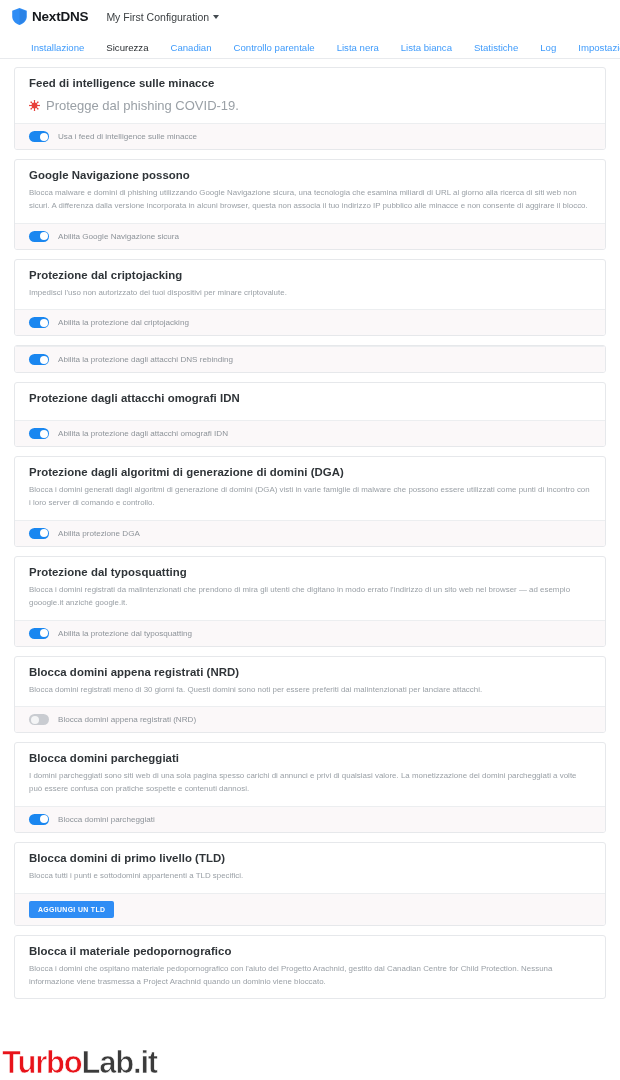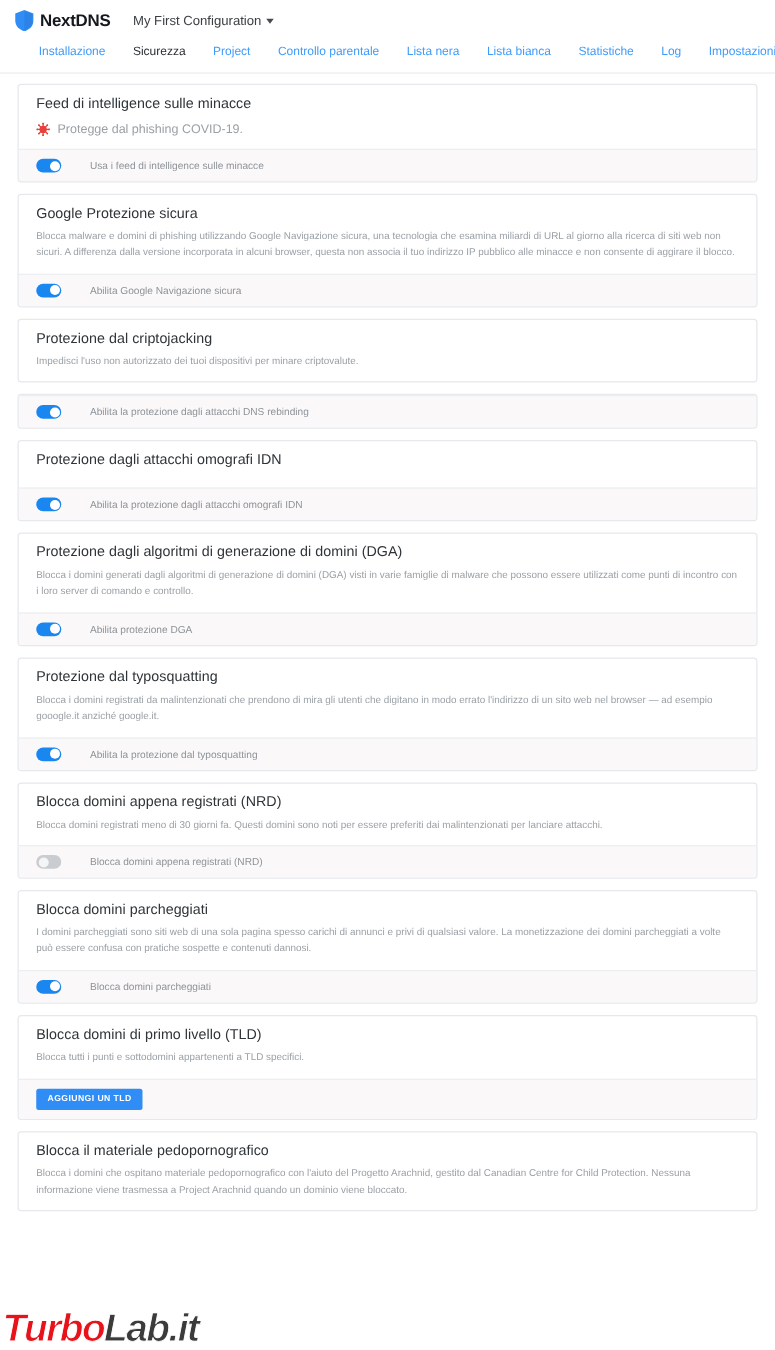--- a/index.html
+++ b/index.html
@@ -41,22 +41,23 @@
     width: 0; height: 0;
     border-left: 3.2px solid transparent;
     border-right: 3.2px solid transparent;
     border-top: 4px solid #444a50;
     display: inline-block;
   }
 
   
   .tabs {
     display: flex;
+    align-items: flex-end;
     gap: 0;
-    padding: 0 0 16px 20px;
+    padding: 0 0 4px 20px;
     height: 26px;
     border-bottom: 1px solid #e8eaed;
     background: #fff;
   }
   .tab {
     font-size: 9.6px;
     color: #3f9bfb;
     padding: 0 11px 5px 11px;
     cursor: pointer;
     white-space: nowrap;
@@ -75,47 +76,47 @@
     background: #ffffff;
     border: 1px solid #e6e8eb;
     border-radius: 3px;
     margin-bottom: 9px;
     overflow: hidden;
   }
   .card-body { padding: 9px 14px 10px 14px; }
   .card-title {
     font-size: 11.4px;
     color: #2f3438;
-    font-weight: normal;
+    font-weight: bold;
     margin-bottom: 6px;
     letter-spacing: 0.05px;
   }
   .card-desc {
     font-size: 7.9px;
     color: #9aa0a6;
     line-height: 1.62;
     letter-spacing: 0.02px;
   }
   .note {
     display: flex;
     align-items: center;
     gap: 6px;
     margin-top: 9px;
-    font-size: 10px;
+    font-size: 13px;
     color: #9aa0a6;
   }
   .virus-icon { width: 11px; height: 11px; flex: 0 0 11px; display:block; }
 
   .card-footer {
     border-top: 1px solid #eceef0;
     background: #fbf8f9;
     padding: 7px 14px;
     display: flex;
     align-items: center;
-    gap: 23px;
+    gap: 9px;
     min-height: 26px;
   }
   .toggle {
     width: 20px;
     height: 11px;
     border-radius: 6px;
     background: #1a87f0;
     position: relative;
     flex: 0 0 20px;
     cursor: pointer;
@@ -148,21 +149,20 @@
     font-family: "Liberation Sans", sans-serif;
   }
 
   
   .watermark {
     position: absolute;
     left: 2px;
     bottom: 2px;
     font-size: 31px;
     font-weight: bold;
-    font-style: italic;
     font-family: "Liberation Sans", sans-serif;
     letter-spacing: -1.2px;
     line-height: 1;
     pointer-events: none;
     white-space: nowrap;
   }
   .wm-turbo { color: #e8131a; -webkit-text-stroke: 0.7px #ffffff; }
   .wm-lab { color: #3b3b3b; -webkit-text-stroke: 0.7px #ffffff; }
 </style>
 </head>
@@ -178,21 +178,21 @@
   </div>
   <div class="config-select">
     <span>My First Configuration</span>
     <span class="caret"></span>
   </div>
 </div>
 
 <div class="tabs" id="tabs">
     <div class="tab">Installazione</div>
     <div class="tab active">Sicurezza</div>
-    <div class="tab">Project</div>
+    <div class="tab">Canadian</div>
     <div class="tab">Controllo parentale</div>
     <div class="tab">Lista nera</div>
     <div class="tab">Lista bianca</div>
     <div class="tab">Statistiche</div>
     <div class="tab">Log</div>
     <div class="tab">Impostazioni</div>
   </div>
 
 <div class="content" id="cards">
     <div class="card">
@@ -221,34 +221,40 @@
       </div>
       <div class="card-footer">
         <div class="toggle">
           <span class="knob"></span>
         </div>
         <span class="toggle-label">Usa i feed di intelligence sulle minacce</span>
       </div>
     </div>
     <div class="card">
       <div class="card-body">
-        <div class="card-title">Google Protezione sicura</div>
+        <div class="card-title">Google Navigazione possono</div>
         <div class="card-desc">Blocca malware e domini di phishing utilizzando Google Navigazione sicura, una tecnologia che esamina miliardi di URL al giorno alla ricerca di siti web non sicuri. A differenza dalla versione incorporata in alcuni browser, questa non associa il tuo indirizzo IP pubblico alle minacce e non consente di aggirare il blocco.</div>
       </div>
       <div class="card-footer">
         <div class="toggle">
           <span class="knob"></span>
         </div>
         <span class="toggle-label">Abilita Google Navigazione sicura</span>
       </div>
     </div>
     <div class="card">
       <div class="card-body">
         <div class="card-title">Protezione dal criptojacking</div>
         <div class="card-desc">Impedisci l'uso non autorizzato dei tuoi dispositivi per minare criptovalute.</div>
+      </div>
+      <div class="card-footer">
+        <div class="toggle">
+          <span class="knob"></span>
+        </div>
+        <span class="toggle-label">Abilita la protezione dal criptojacking</span>
       </div>
     </div>
     <div class="card">
       <div class="card-footer">
         <div class="toggle">
           <span class="knob"></span>
         </div>
         <span class="toggle-label">Abilita la protezione dagli attacchi DNS rebinding</span>
       </div>
     </div>

